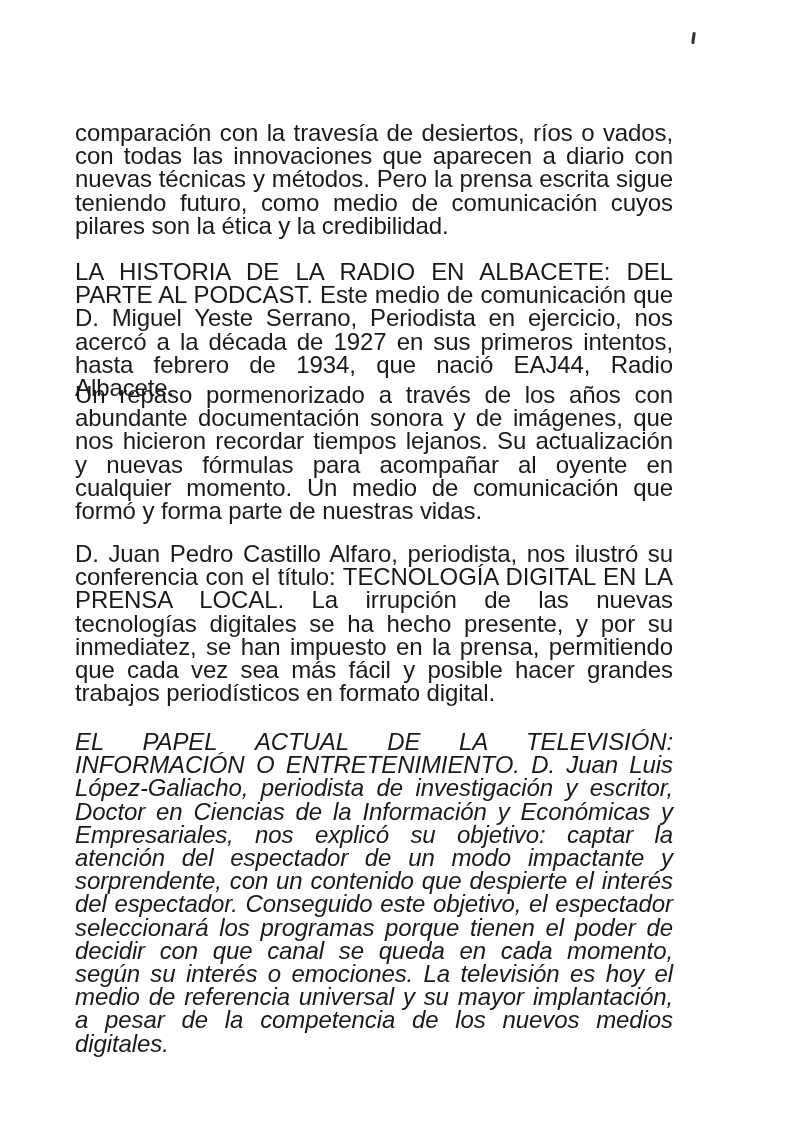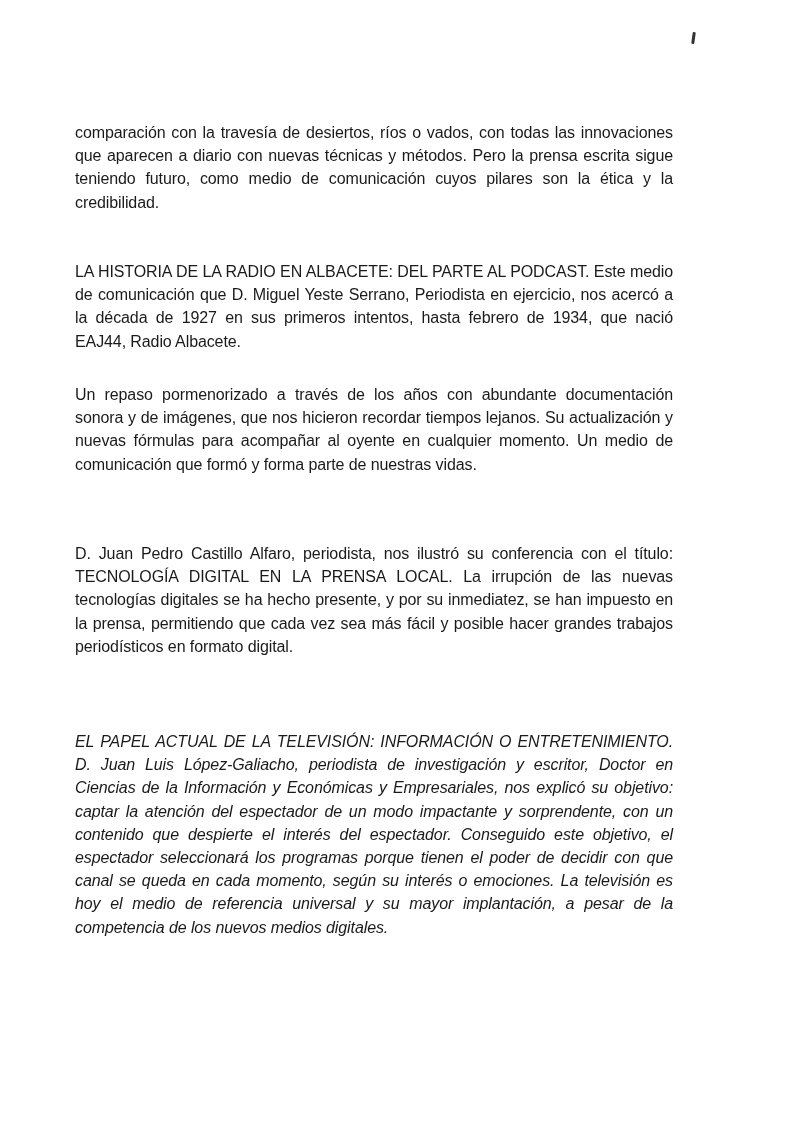--- a/index.html
+++ b/index.html
@@ -9,21 +9,21 @@
     font-family: "Liberation Sans", sans-serif;
     color: #1a1a1a;
   }
   .mark {
     position: absolute; left: 692px; top: 32px;
     width: 3px; height: 12px; background: #333; border-radius: 1px;
     transform: rotate(8deg);
   }
   .para {
     position: absolute; left: 75px; width: 598px;
-    font-size: 16px; line-height: 23.2px;
+    font-size: 24px; line-height: 23.2px;
     text-align: justify; margin: 0;
     letter-spacing: -0.1px;
   }
   .p1 { top: 121px; }
   .p2 { top: 260px; }
   .p3 { top: 383px; }
   .p4 { top: 542px; }
   .p5 { top: 730px; font-style: italic; }
 </style>
 </head>

